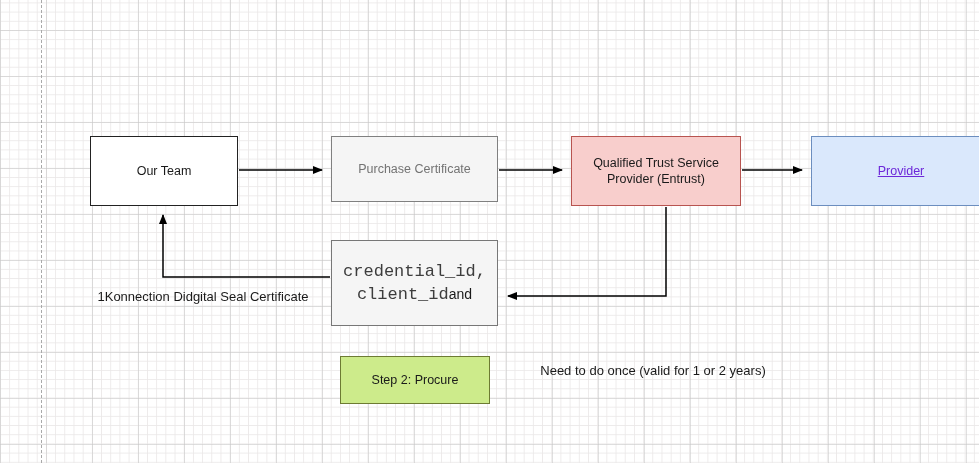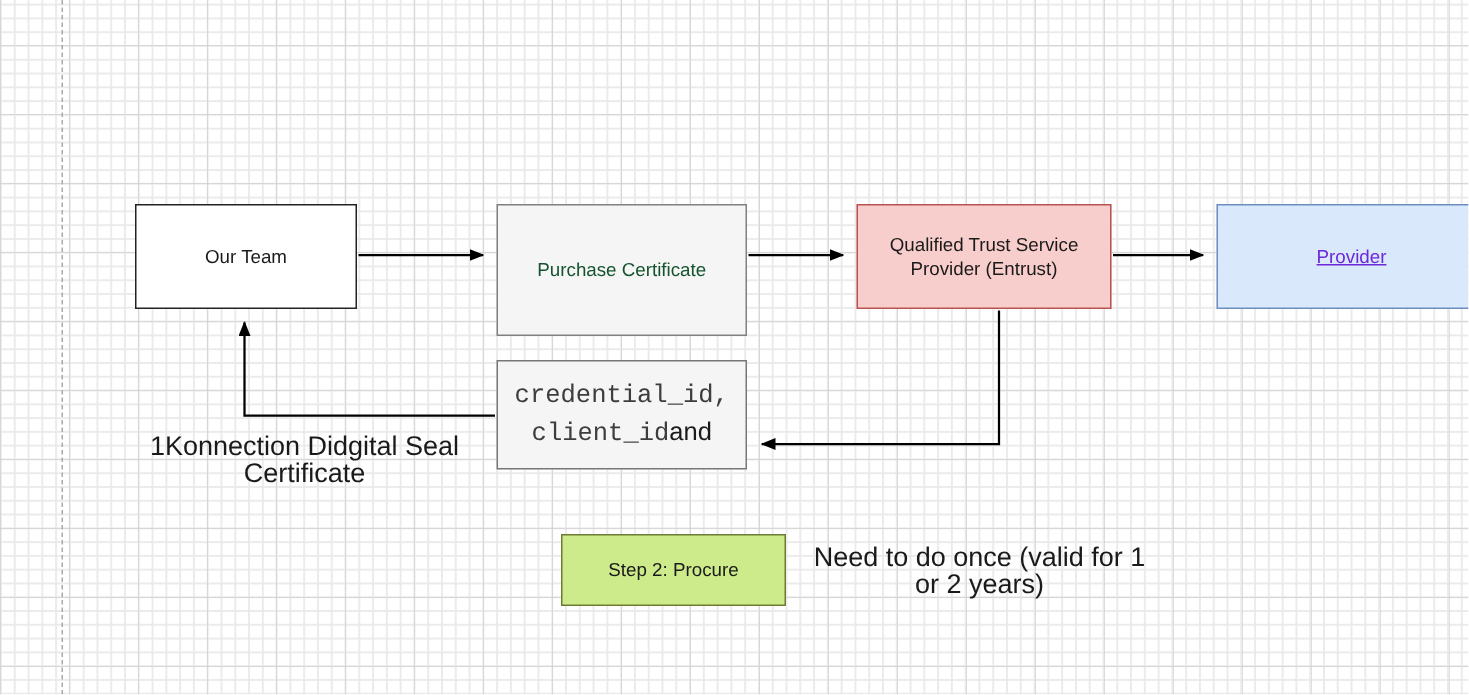--- a/index.html
+++ b/index.html
@@ -44,73 +44,72 @@
     font-size: 12.5px;
     line-height: 16px;
     color: #1a1a1a;
   }
   #node-our-team {
     left: 90px; top: 136px; width: 148px; height: 70px;
     background: #ffffff;
     border: 1.6px solid #222222;
   }
   #node-purchase {
-    left: 331px; top: 136px; width: 167px; height: 88px;
+    left: 331px; top: 136px; width: 167px; height: 66px;
     background: #f5f5f5;
     border: 1.6px solid #808080;
-    color: #14532d;
+    color: #737373;
   }
   #node-qtsp {
     left: 571px; top: 136px; width: 170px; height: 70px;
     background: #f8cecc;
     border: 1.6px solid #b85450;
     color: #1a1a1a;
   }
   #node-provider {
     left: 811px; top: 136px; width: 180px; height: 70px;
     background: #dae8fc;
     border: 1.6px solid #6c8ebf;
   }
   #provider-link {
     color: #6d28d9;
     text-decoration: underline;
     cursor: pointer;
     font-size: 12.5px;
   }
   #node-credentials {
-    left: 331px; top: 240px; width: 167px; height: 73px;
+    left: 331px; top: 240px; width: 167px; height: 86px;
     background: #f5f5f5;
     border: 1.6px solid #777777;
     flex-direction: column;
     line-height: 23px;
   }
   .credline {
     display: block;
     white-space: nowrap;
     font-family: "Liberation Mono", "DejaVu Sans Mono", monospace;
     font-size: 17px;
     color: #3d3d3d;
   }
   .credline .plain {
     font-family: "Liberation Sans", sans-serif;
-    font-size: 17px;
+    font-size: 14px;
     color: #1a1a1a;
   }
   #node-step2 {
     left: 340px; top: 356px; width: 150px; height: 48px;
     background: #cdeb8b;
     border: 1.6px solid #6d7b33;
     flex-direction: column;
     line-height: 17px;
-    margin-left: 34px;
   }
   .free-label {
     position: absolute;
     text-align: center;
-    font-size: 18px;
+    font-size: 13px;
     line-height: 18px;
     color: #1a1a1a;
   }
   #label-seal {
     left: 93px; top: 288px; width: 220px;
   }
   #label-note {
     left: 538px; top: 362px; width: 230px;
   }
   #edges {

